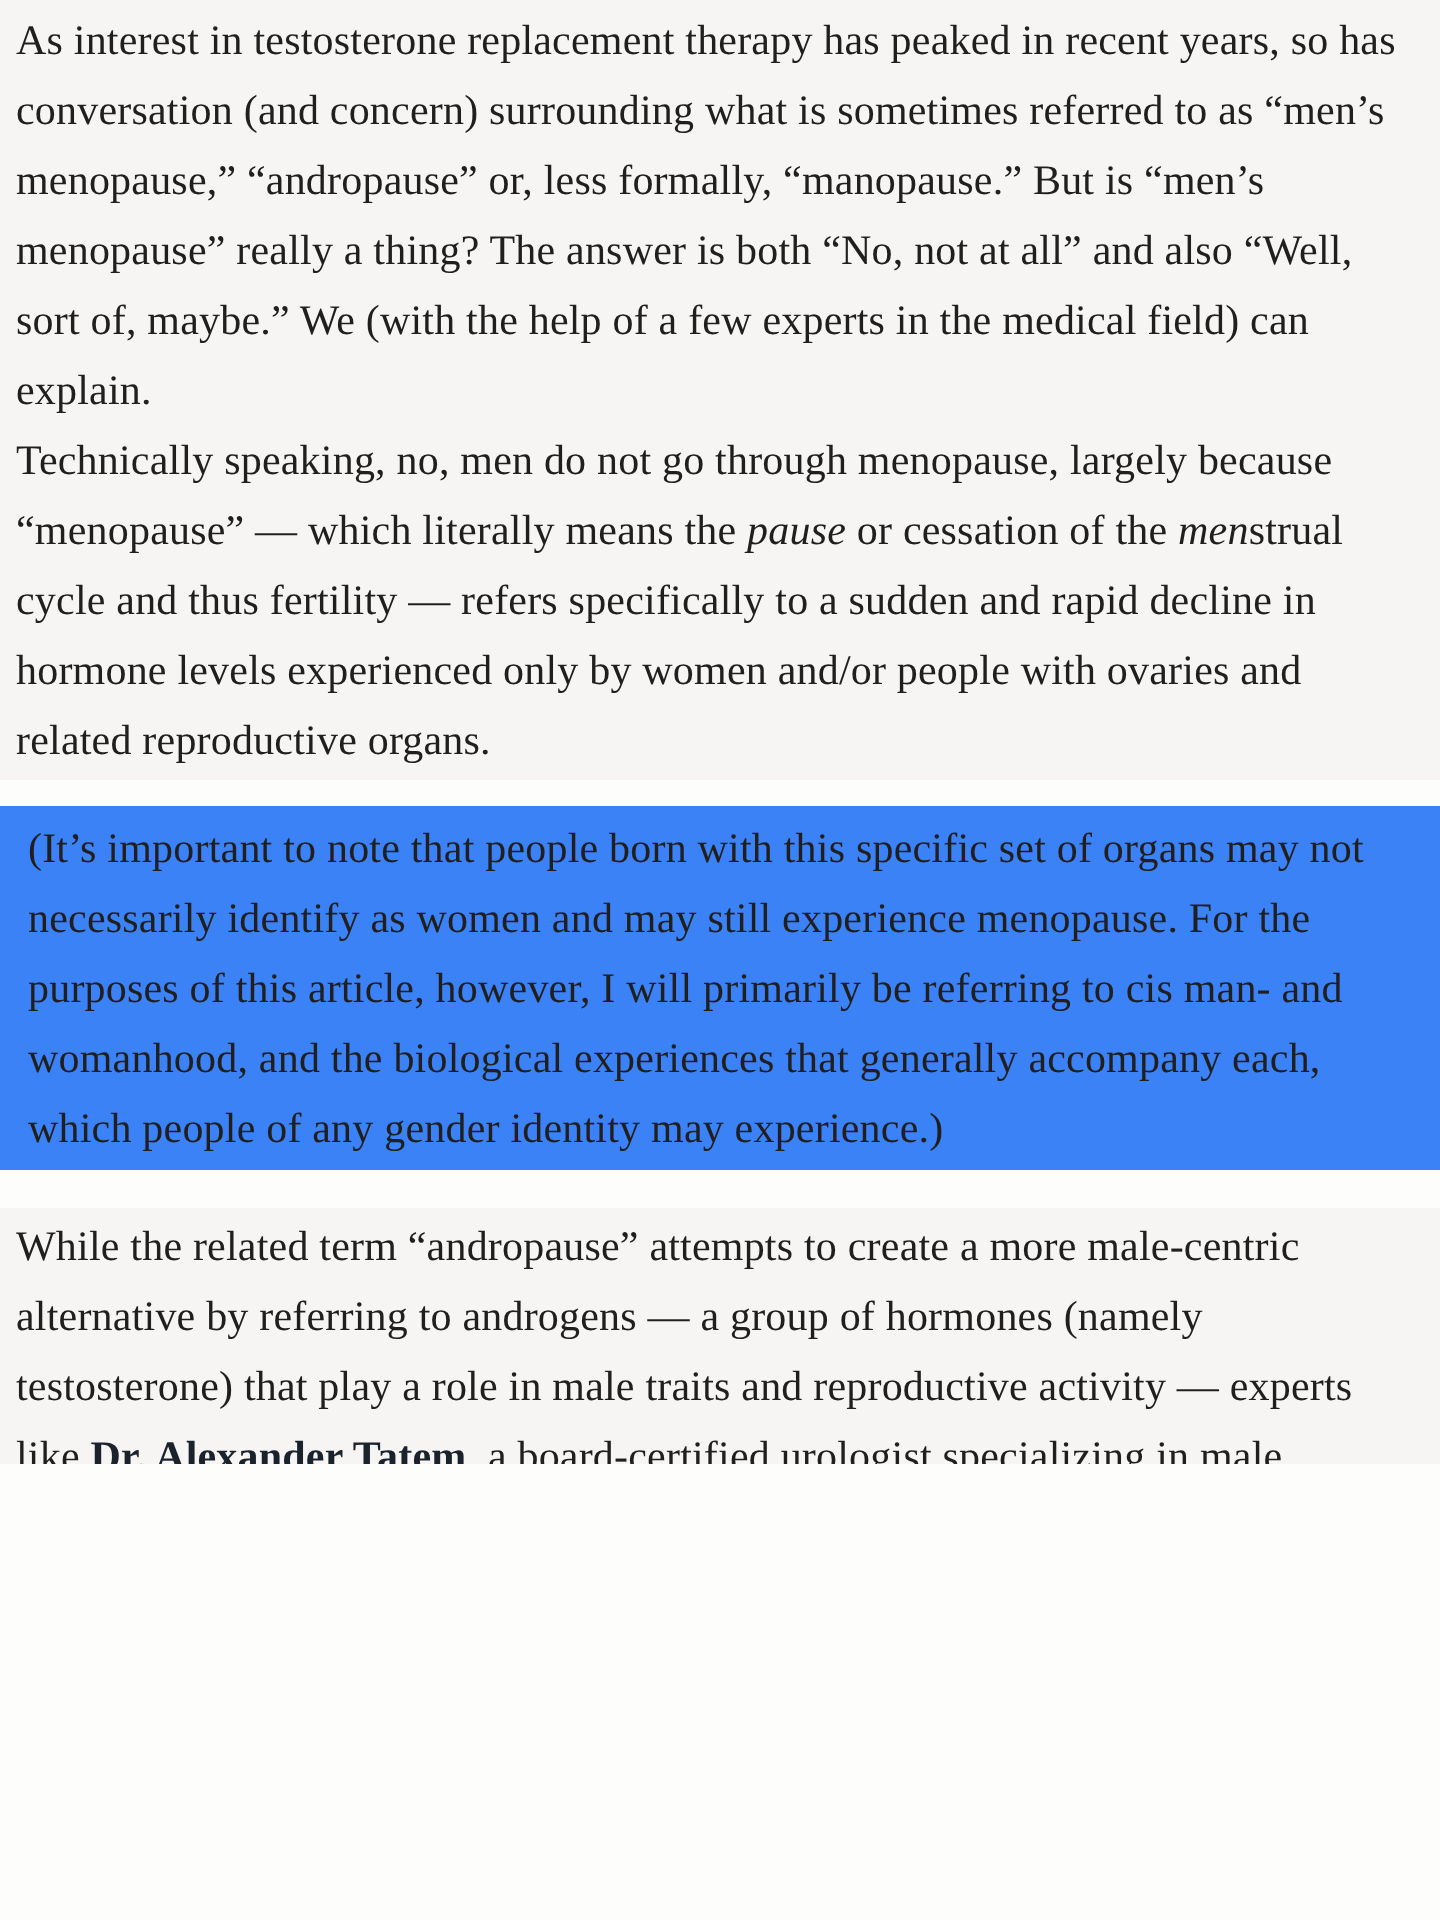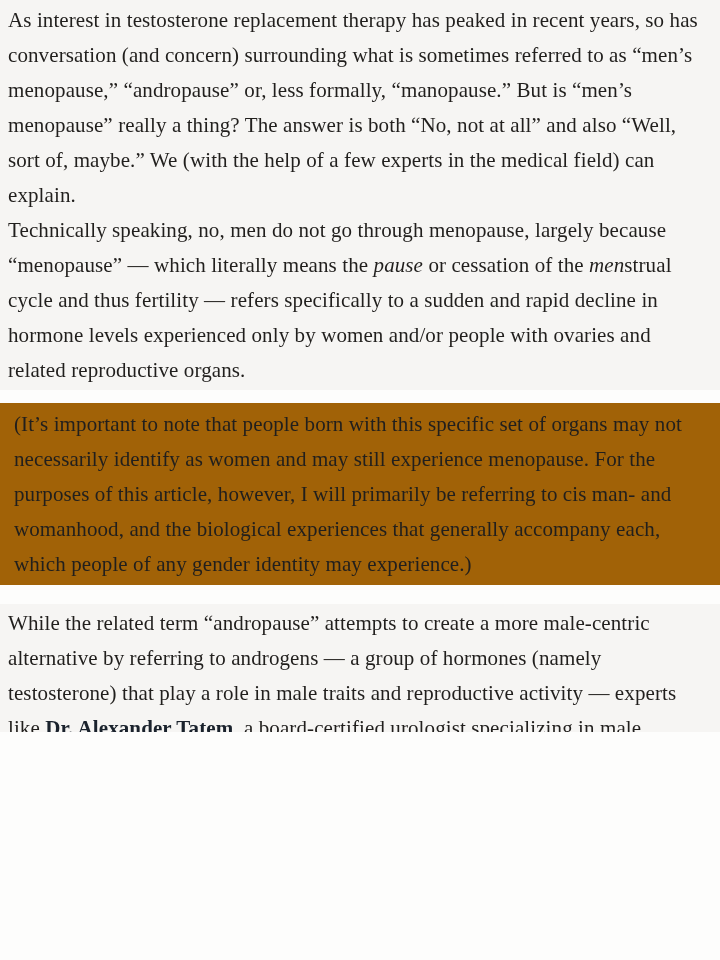--- a/index.html
+++ b/index.html
@@ -35,21 +35,21 @@
     font-weight: 700;
     font-size: 27px;
     line-height: 34px;
     letter-spacing: -0.2px;
     color: #161616;
     margin: 34px 0 0 0;
   }
   .para-after-heading {
   }
   .callout-block {
-    background: #a16207;
+    background: #3b82f6;
     margin: 13px 0 19px 0;
     padding: 4px 8px 3px 14px;
   }
   .em {
     font-style: italic;
   }
   .inline-link {
     font-weight: 700;
     color: #1a222c;
     text-decoration: none;

